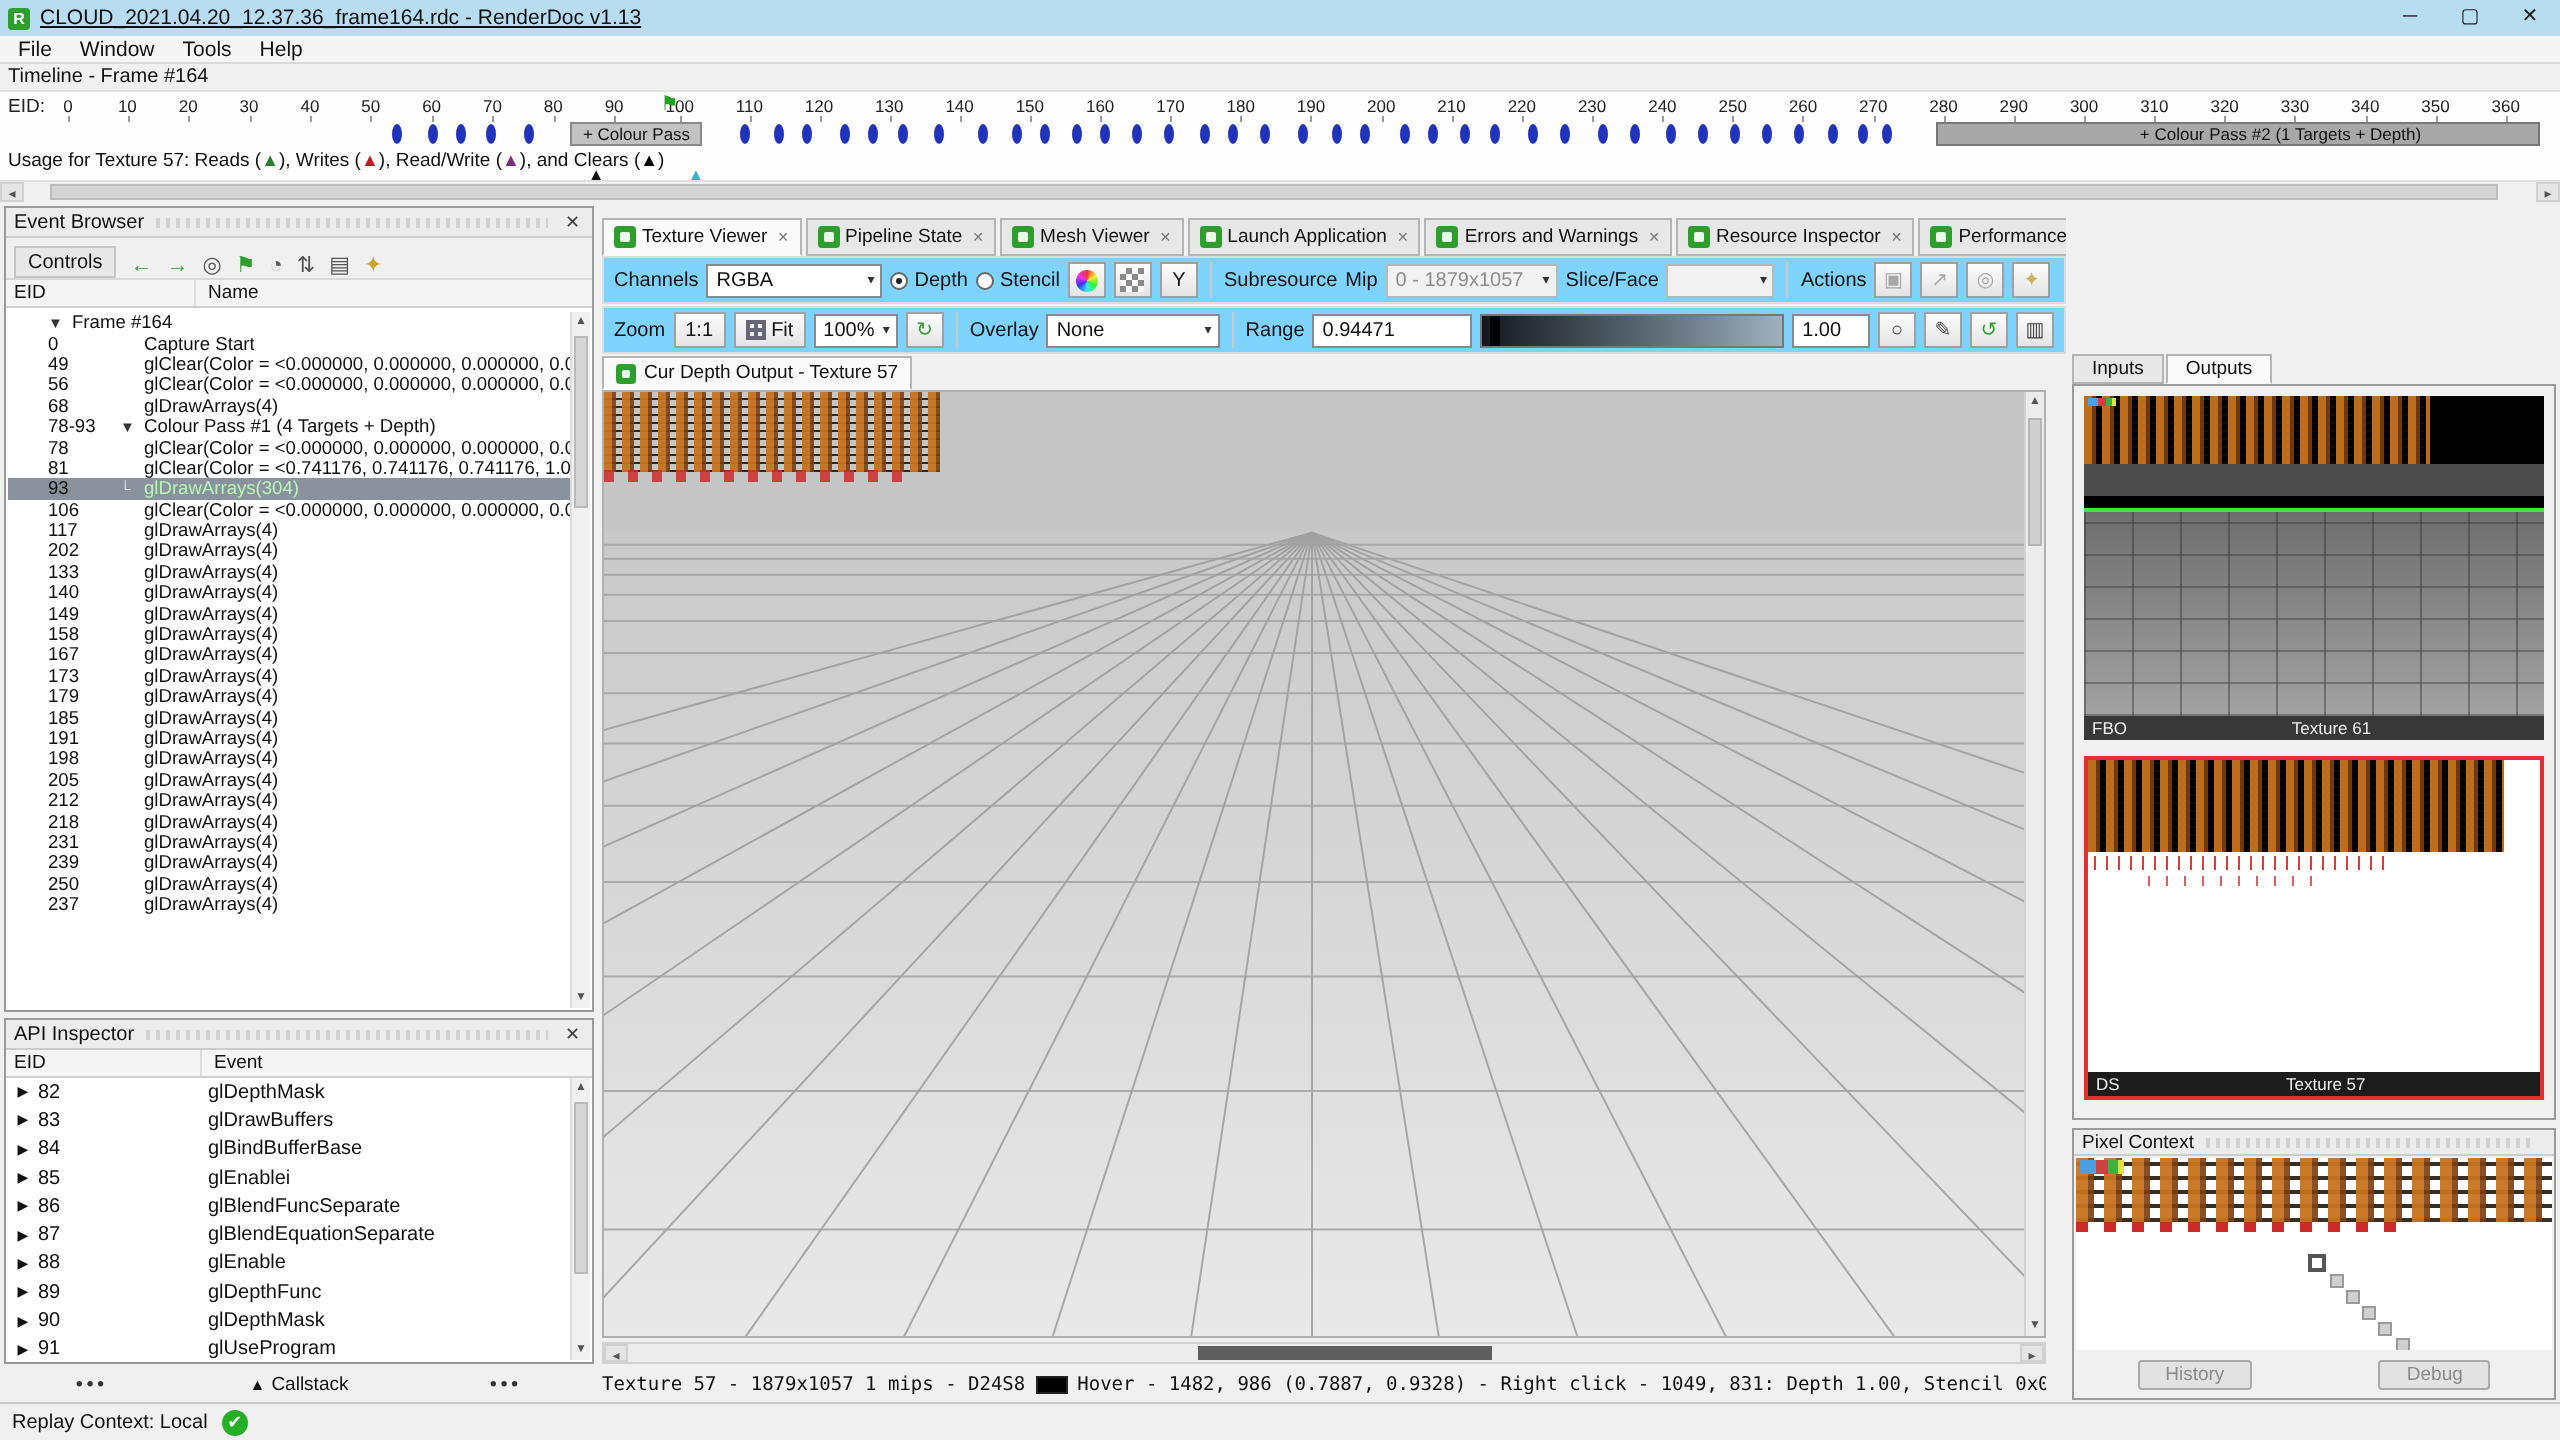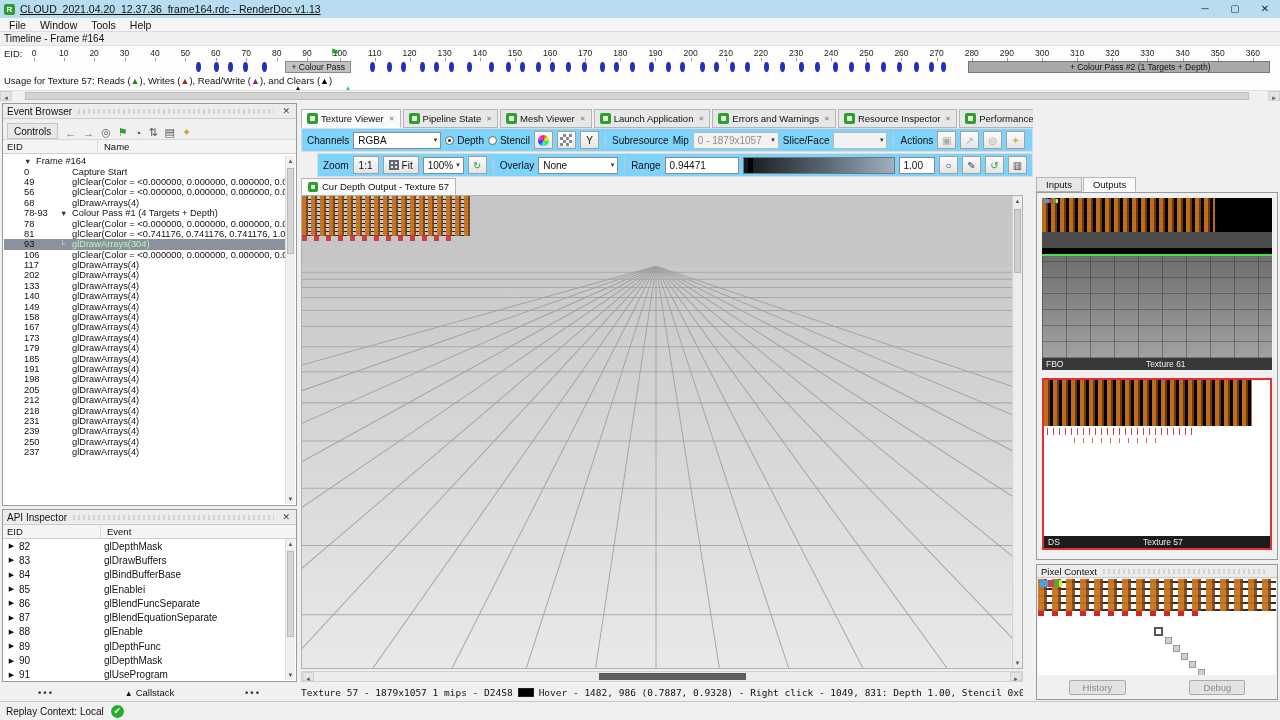--- a/index.html
+++ b/index.html
@@ -87,21 +87,21 @@
   
   .main{position:absolute;left:299px;top:101px;width:736px;height:599px;}
   .tabbar{position:absolute;top:8px;left:2px;height:19px;display:flex;gap:2px;width:732px;overflow:hidden;}
   .tab{display:flex;align-items:center;gap:3px;padding:0 5px;background:#e7e7e7;border:1px solid #b5b5b5;font-size:9.5px;height:19px;white-space:nowrap;}
   .tab.active{background:#fafafa;border-bottom-color:#fafafa;}
   .tab-ico{width:11px;height:11px;background:#2e9e2e;border-radius:2px;position:relative;flex:0 0 11px;}
   .tab-ico::after{content:"";position:absolute;inset:3px;background:#eaffea;border-radius:1px;}
   .tab-x{color:#777;font-size:7px;margin-left:2px;}
 
   .tv-toolbar{position:absolute;left:2px;right:2px;display:flex;align-items:center;gap:4px;padding:0 5px;background:#7dd3fc;border:1px solid #dcdcdc;height:24px;white-space:nowrap;}
-  .t1{top:27px;} .t2{top:52px;margin-left:16px;}
+  .t1{top:27px;} .t2{top:52px;}
   .lbl{font-size:10px;}
   .select{display:inline-flex;align-items:center;background:#fff;border:1px solid #8a8a8a;height:17px;font-size:10px;padding:0 3px 0 4px;}
   .select .val{flex:1;overflow:hidden;}
   .select .dd{font-size:7px;color:#333;margin-left:3px;}
   .select.disabled{background:#f2f2f2;color:#8d8d8d;border-color:#b8b8b8;}
   .w88{width:88px;} .w86{width:86px;} .w100{width:100px;} .w54{width:54px;} .w48{width:48px;}
   .radio{display:inline-flex;align-items:center;gap:3px;font-size:10px;}
   .rdot{width:9px;height:9px;border:1px solid #666;border-radius:50%;background:#fff;position:relative;}
   .rdot.on::after{content:"";position:absolute;inset:2px;border-radius:50%;background:#222;}
   .tbtn{width:19px;height:18px;border:1px solid #a0a0a0;background:linear-gradient(#fcfcfc,#e4e4e4);display:inline-flex;align-items:center;justify-content:center;font-size:10px;flex:0 0 19px;}

